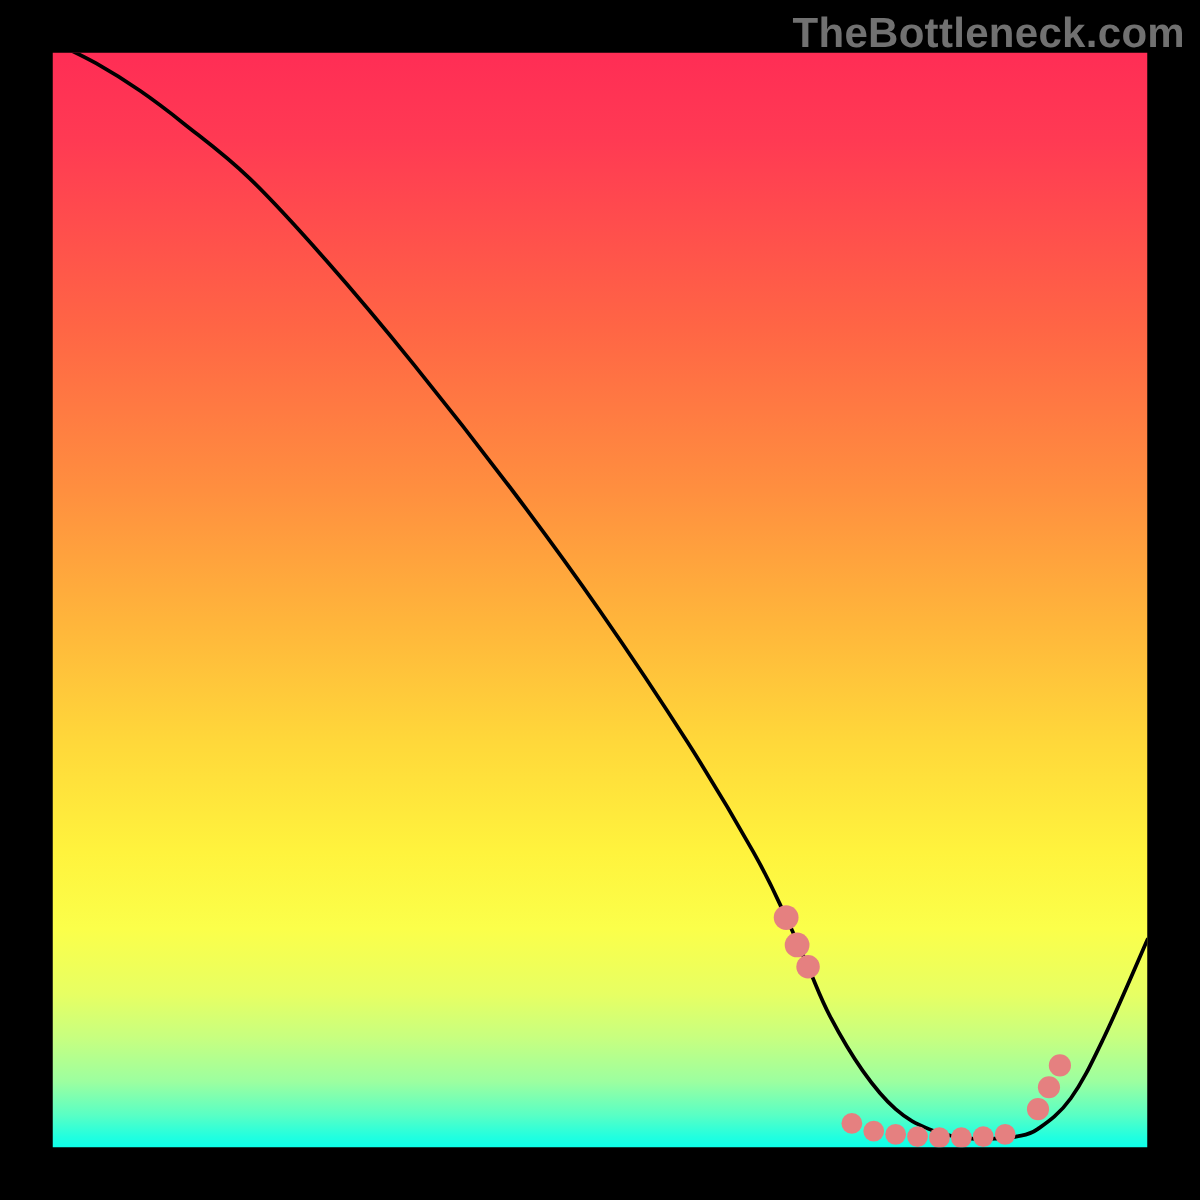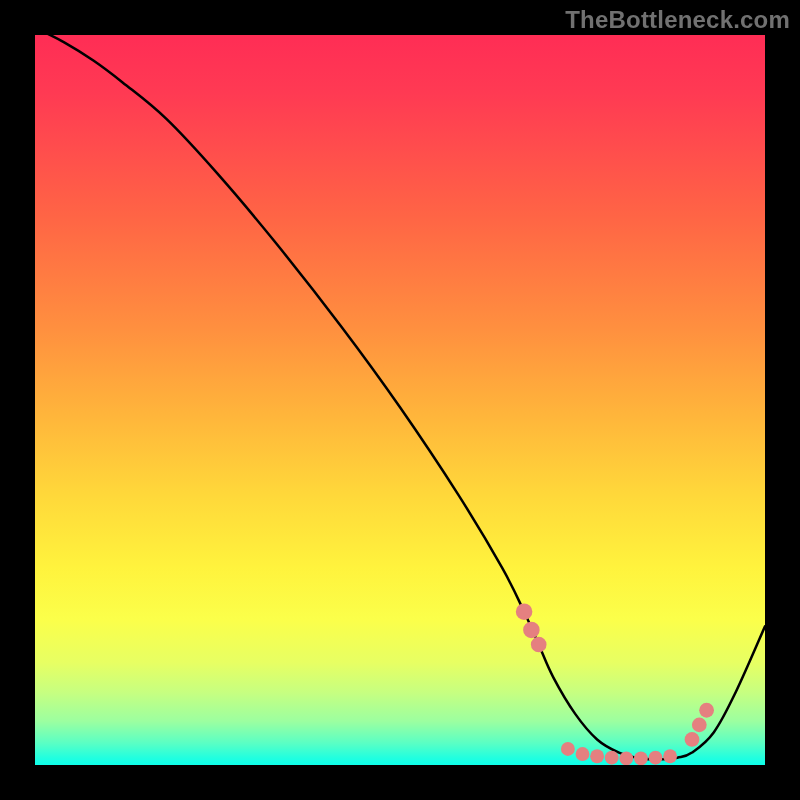--- a/index.html
+++ b/index.html
@@ -8,21 +8,21 @@
     position: relative;
     width: 800px;
     height: 800px;
     background: #000;
   }
   .attribution {
     position: absolute;
     top: 6px;
     right: 10px;
     font-family: Arial, Helvetica, sans-serif;
-    font-size: 24px;
+    font-size: 28px;
     font-weight: bold;
     color: #717171;
     letter-spacing: 0.2px;
     user-select: none;
   }
   .plot-area {
     position: absolute;
     left: 35px;
     top: 35px;
     width: 730px;

